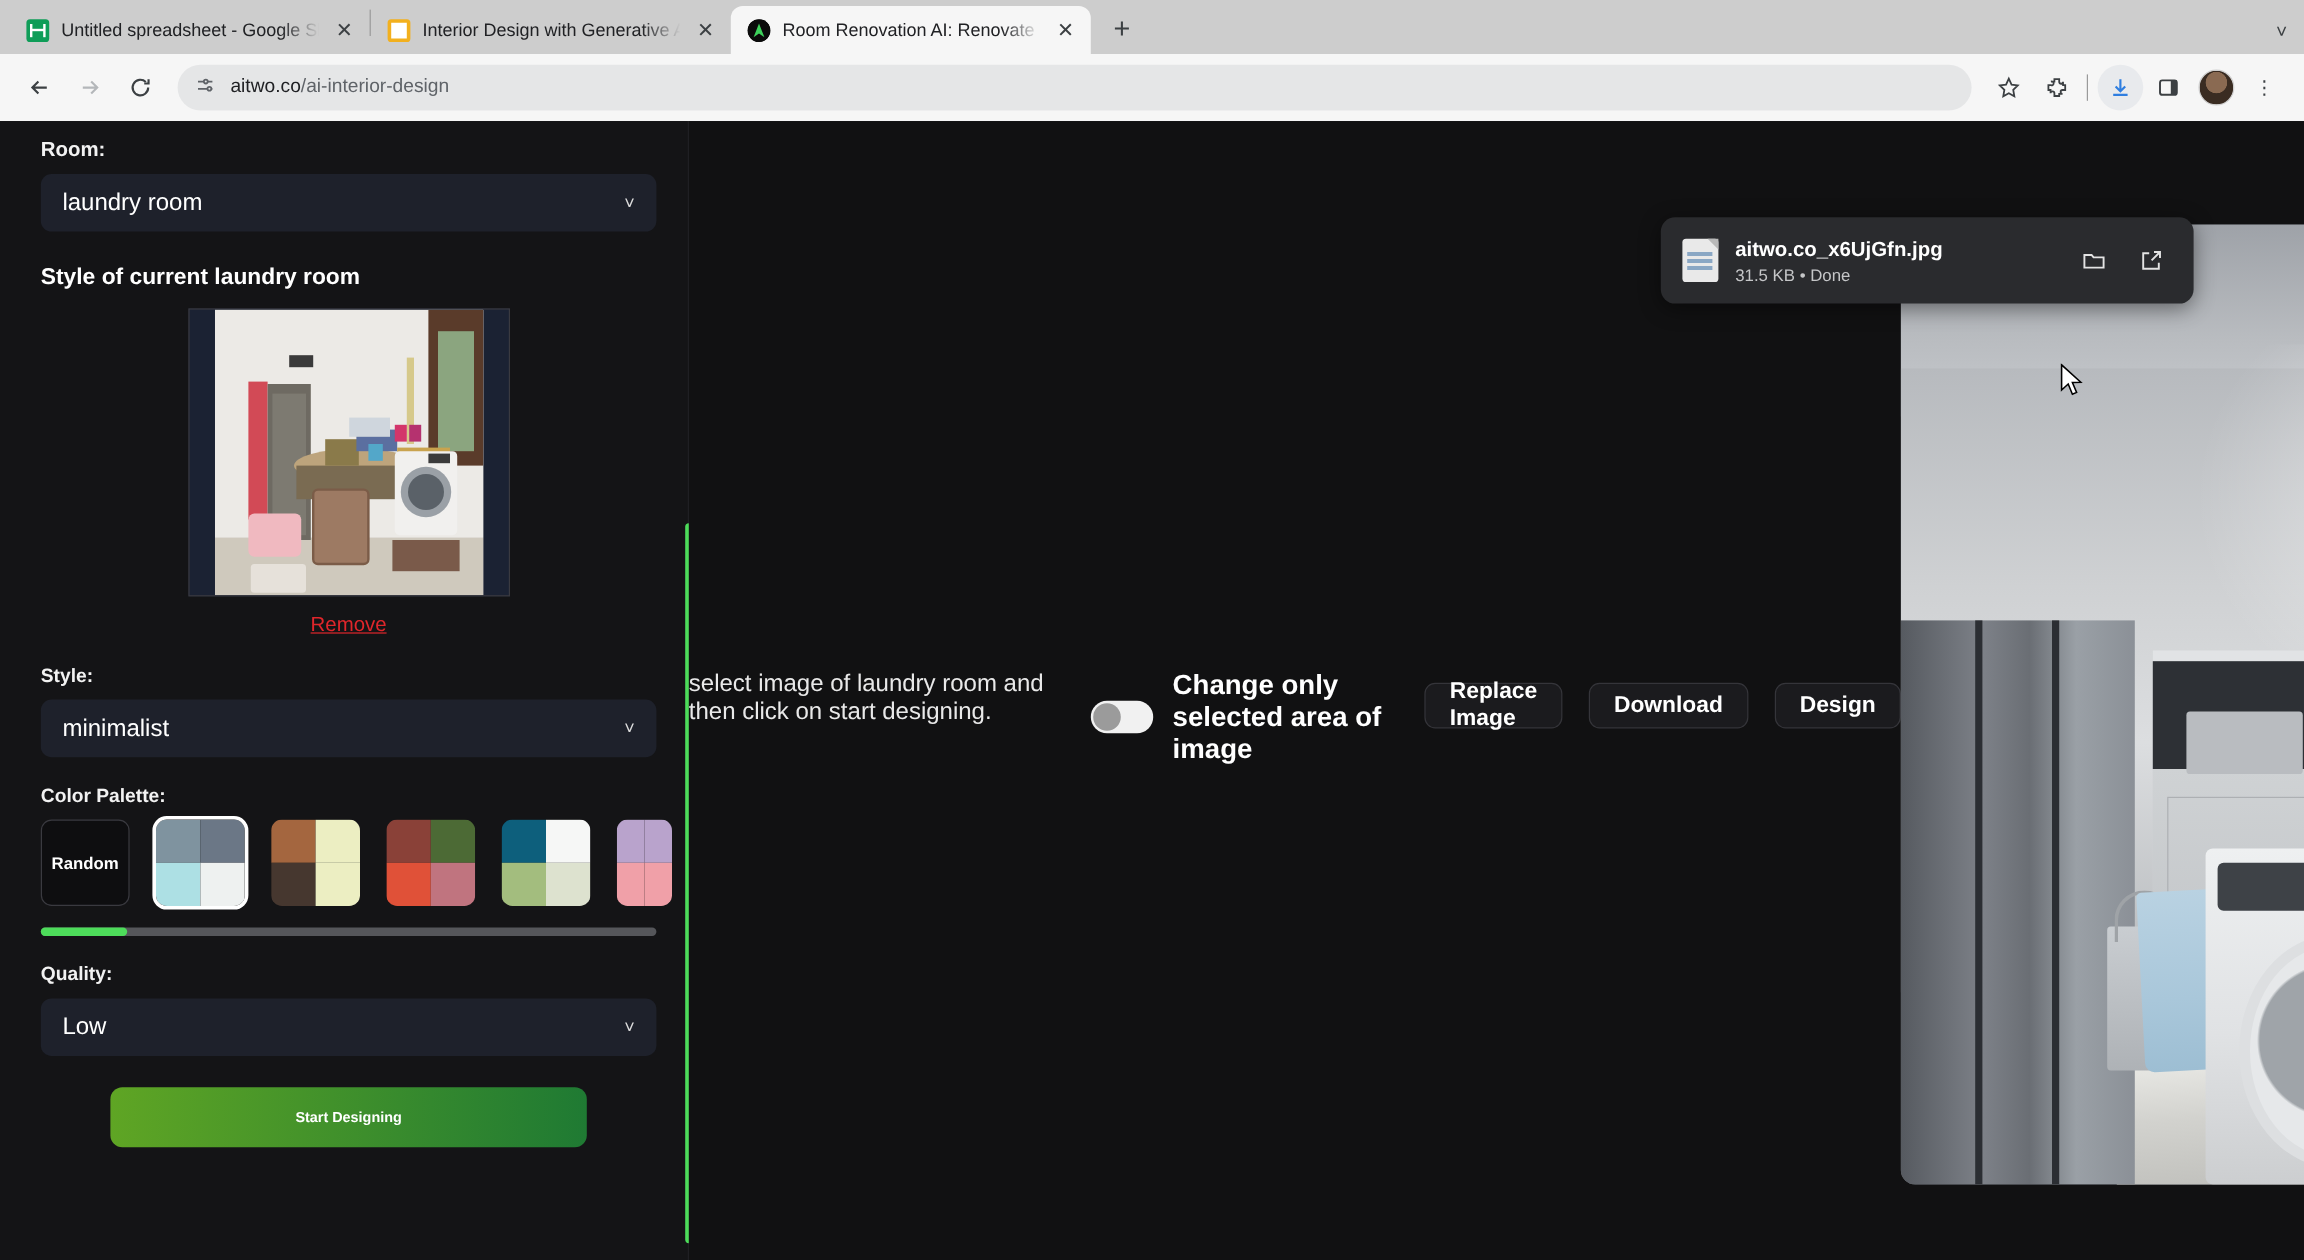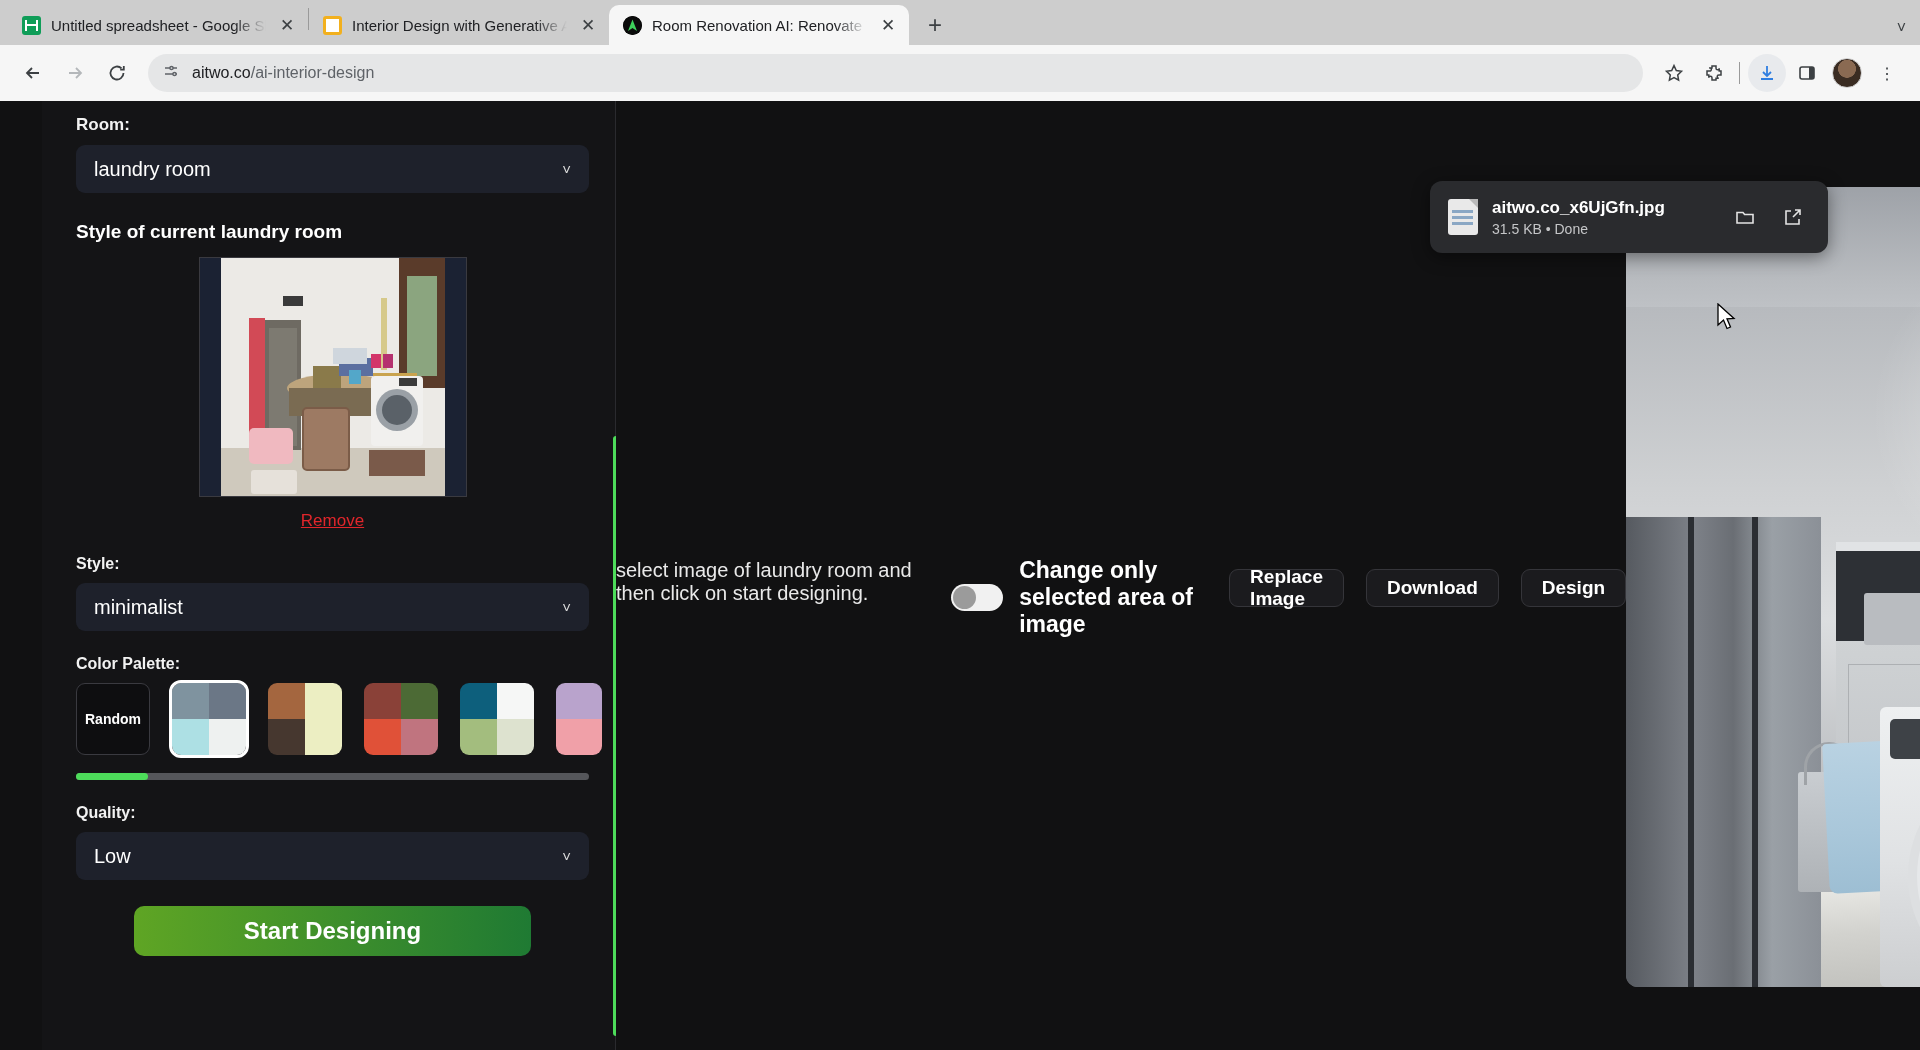--- a/index.html
+++ b/index.html
@@ -103,21 +103,20 @@
     position: absolute; top: 101px; left: 0; right: 0; bottom: 0;
     background: #111112; display: flex;
     overflow: hidden;
   }
 
   
   .sidebar {
     width: 573px; flex: 0 0 573px;
     background: #141416; padding: 14px 26px 0 34px;
     position: relative;
-    margin-left: 42px;
   }
   .sb-label {
     font-size: 17px; font-weight: bold; color: #f2f2f2; margin-bottom: 10px;
   }
   .select {
     width: 100%; height: 48px; background: #1e212b;
     border-radius: 9px; display: flex; align-items: center;
     padding: 0 18px; color: #fff; font-size: 20px;
     justify-content: space-between;
   }
@@ -159,21 +158,21 @@
   }
   .hscroll-thumb {
     position: absolute; left: 0; top: 0; height: 7px; width: 14%;
     background: #4ddc5a; border-radius: 4px;
   }
   .start-btn {
     width: 397px; height: 50px; margin: 26px auto 0 auto;
     border-radius: 10px;
     background: linear-gradient(90deg, #5fa524 0%, #1f7a33 100%);
     display: flex; align-items: center; justify-content: center;
-    color: #fff; font-size: 24px; font-weight: bold;
+    color: #fff; font-size: 12px; font-weight: bold;
   }
   .sidebar-scrollbar {
     position: absolute; right: -4px; top: 335px;
     width: 6px; height: 600px; background: #4ddc5a; border-radius: 3px;
   }
   .divider-v {
     width: 1px; background: #2a2a2e; flex: 0 0 1px;
   }
 
   
@@ -354,21 +353,21 @@
     position: absolute; right: 0; top: 0; width: 11px; bottom: 0;
     background: #1b1b1d;
   }
   .page-scrollbar .thumb2 {
     position: absolute; right: 1px; top: 60px; width: 9px; height: 430px;
     background: #555; border-radius: 5px;
   }
 
   
   .dl-bubble {
-    position: absolute; right: 92px; top: 80px; width: 398px; height: 72px;
+    position: absolute; right: 92px; top: 80px; width: 444px; height: 72px;
     background: #2a2b2e; border-radius: 12px;
     box-shadow: 0 4px 18px rgba(0,0,0,.45);
     display: flex; align-items: center; padding: 0 18px; gap: 14px;
     z-index: 30;
   }
   .dl-file-icon {
     width: 30px; height: 36px; background: #e9e9e9; border-radius: 3px;
     position: relative; flex: 0 0 30px;
   }
   .dl-file-icon::after {

